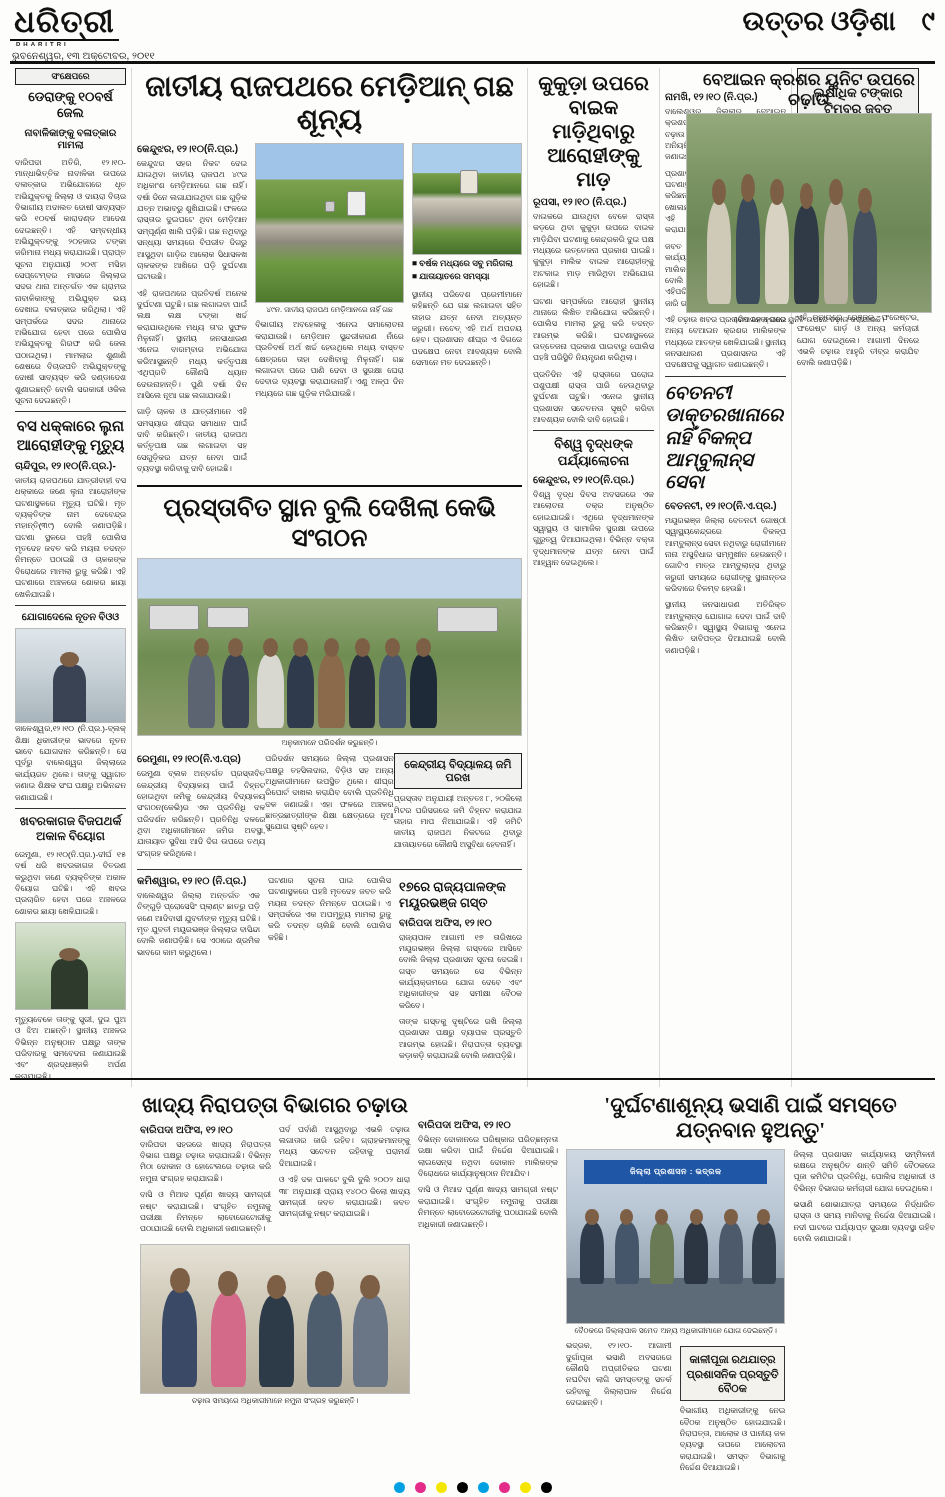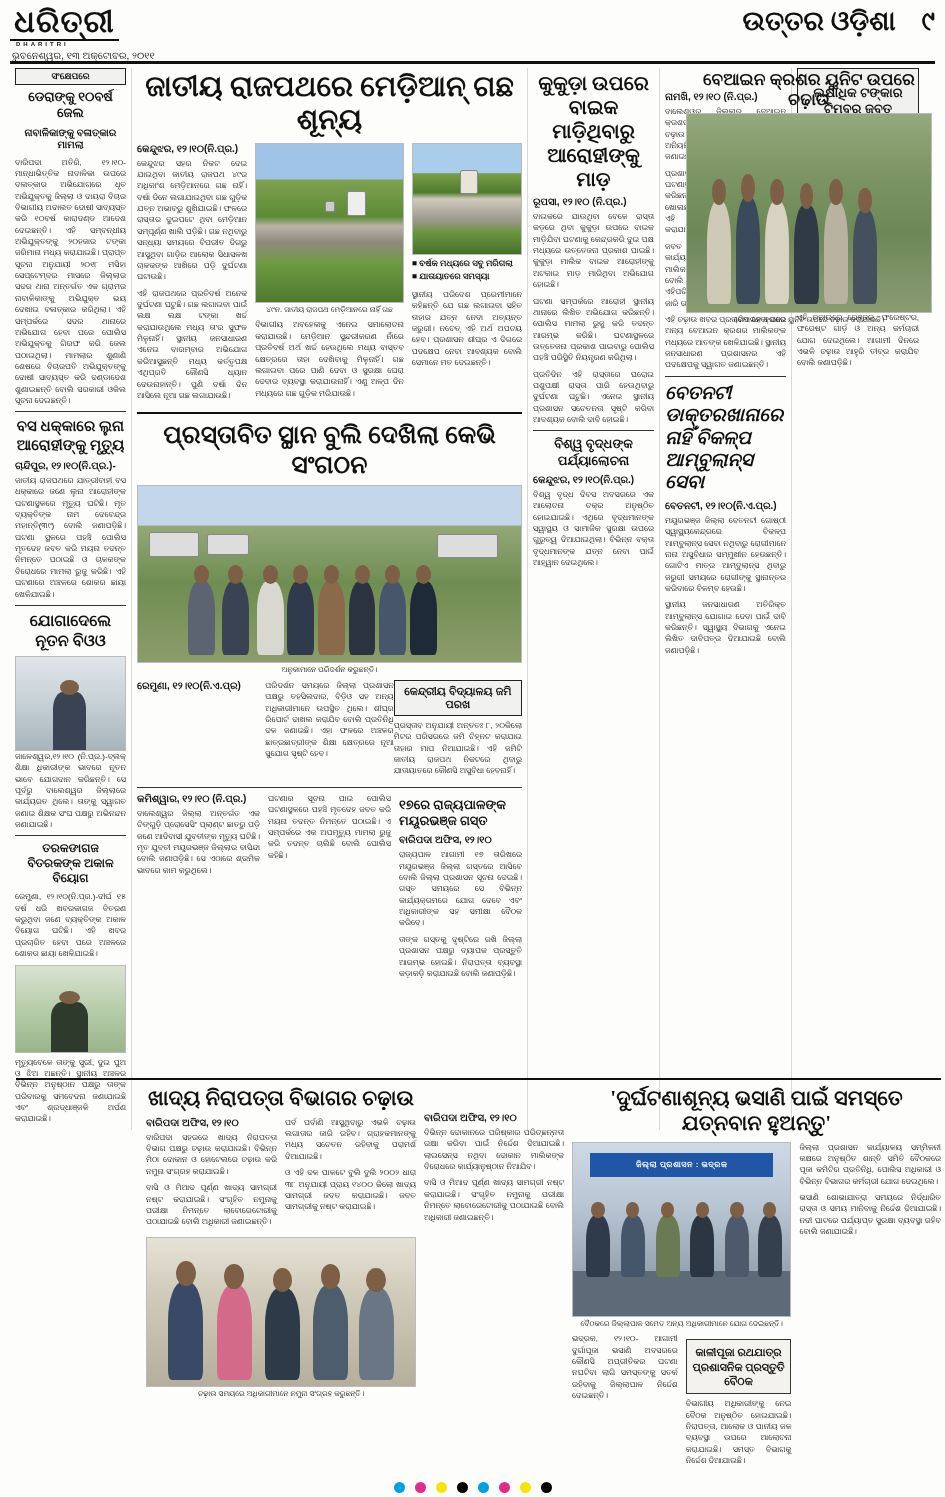--- a/index.html
+++ b/index.html
@@ -251,41 +251,42 @@
     <div class="col">
       <div class="hl-box">ସଂକ୍ଷେପରେ</div>
       <div class="hl-small">ଡେରାଙ୍କୁ ୧୦ବର୍ଷ ଜେଲ</div>
       <div class="hl-small" style="font-size:10px;">ନାବାଳିକାଙ୍କୁ ବଳାତ୍କାର ମାମଲା</div>
       <div class="body-text">ବାରିପଦା ଅତିରି, ୧୨।୧୦-ମାନ୍ଧାଭିତ୍ତିକ ନାବାଳିକା ଉପରେ ବଳାତ୍କାର ଅଭିଯୋଗରେ ଧୃତ ଅଭିଯୁକ୍ତକୁ ଜିଲ୍ଲା ଓ ଦାୟରା ବିଚାର ବିଭାଗୀୟ ଅଦାଲତ ଦୋଷୀ ସାବ୍ୟସ୍ତ କରି ୧୦ବର୍ଷ କାରାଦଣ୍ଡ ଆଦେଶ ଦେଇଛନ୍ତି। ଏହି ସମ୍ବନ୍ଧୀୟ ଅଭିଯୁକ୍ତଙ୍କୁ ୨୦ହଜାର ଟଙ୍କା ଜରିମାନା ମଧ୍ୟ କରାଯାଇଛି। ପ୍ରାପ୍ତ ସୂଚନା ଅନୁଯାୟୀ ୨୦୧୮ ମସିହା ସେପ୍ଟେମ୍ବର ମାସରେ ଜିଲ୍ଲାର ସଦର ଥାନା ଅନ୍ତର୍ଗତ ଏକ ଗ୍ରାମର ନାବାଳିକାଙ୍କୁ ଅଭିଯୁକ୍ତ ଭୟ ଦେଖାଇ ବଳାତ୍କାର କରିଥିଲା। ଏହି ସମ୍ପର୍କରେ ସଦର ଥାନାରେ ଅଭିଯୋଗ ହେବା ପରେ ପୋଲିସ ଅଭିଯୁକ୍ତକୁ ଗିରଫ କରି ଜେଲ ପଠାଇଥିଲା। ମାମଲାର ଶୁଣାଣି ଶେଷରେ ବିଚାରପତି ଅଭିଯୁକ୍ତଙ୍କୁ ଦୋଷୀ ସାବ୍ୟସ୍ତ କରି ଦଣ୍ଡାଦେଶ ଶୁଣାଇଛନ୍ତି ବୋଲି ସରକାରୀ ଓକିଲ ସୂଚନା ଦେଇଛନ୍ତି।</div>
       <div class="rule"></div>
       <div class="hl-small" style="font-size:15px;">ବସ ଧକ୍କାରେ ଲୁନା ଆରୋହୀଙ୍କୁ ମୃତ୍ୟୁ</div>
       <div class="dateline">ଚାନ୍ଦିପୁର, ୧୨।୧୦(ନି.ପ୍ର.)-</div>
       <div class="body-text">ଜାତୀୟ ରାଜପଥରେ ଯାତ୍ରୀବାହୀ ବସ ଧକ୍କାରେ ଜଣେ ଲୁନା ଆରୋହୀଙ୍କ ଘଟଣାସ୍ଥଳରେ ମୃତ୍ୟୁ ଘଟିଛି। ମୃତ ବ୍ୟକ୍ତିଙ୍କ ନାମ ଦେବେନ୍ଦ୍ର ମହାନ୍ତି(୩୯) ବୋଲି ଜଣାପଡ଼ିଛି। ଘଟଣା ସ୍ଥଳରେ ପହଞ୍ଚି ପୋଲିସ ମୃତଦେହ ଜବତ କରି ମୟନା ତଦନ୍ତ ନିମନ୍ତେ ପଠାଇଛି ଓ ଚାଳକଙ୍କ ବିରୋଧରେ ମାମଲା ରୁଜୁ କରିଛି। ଏହି ଘଟଣାରେ ଅଞ୍ଚଳରେ ଶୋକର ଛାୟା ଖେଳିଯାଇଛି।</div>
       <div class="rule"></div>
-      <div class="hl-small" style="font-size:16px;text-align:center;">ଯୋଗାଦେଲେ ନୂତନ ବିଓଓ</div>
+      <div class="hl-small" style="font-size:10px;text-align:center;">ଯୋଗାଦେଲେ ନୂତନ ବିଓଓ</div>
       <div class="photo ph-portrait" style="height:95px;">
         <div class="fig-person" style="left:34%;width:30%;height:62%;bottom:0;border-radius:30% 30% 0 0;"></div>
       </div>
       <div class="body-text">ଜାଳେଶ୍ୱର,୧୨।୧୦ (ନି.ପ୍ର.)-ବ୍ଲକ୍ ଶିକ୍ଷା ଧିକାରୀଙ୍କ ଭାବରେ ନୂତନ ଭାବେ ଯୋଗଦାନ କରିଛନ୍ତି। ସେ ପୂର୍ବରୁ ବାଲେଶ୍ୱର ଜିଲ୍ଲାରେ କାର୍ଯ୍ୟରତ ଥିଲେ। ତାଙ୍କୁ ସ୍ୱାଗତ ଜଣାଇ ଶିକ୍ଷକ ସଂଘ ପକ୍ଷରୁ ଅଭିନନ୍ଦନ ଜଣାଯାଇଛି।</div>
       <div class="rule"></div>
-      <div class="hl-small" style="font-size:12px;">ତରକଙାଗଜ ବିତରକଙ୍କ ଅକାଳ ବିୟୋଗ</div>
+      <div class="hl-small" style="font-size:12px;">ଖବରକାଗଜ ବିଜପଥର୍କ ଅକାଳ ବିୟୋଗ</div>
       <div class="body-text">ରେମୁଣା, ୧୨।୧୦(ନି.ପ୍ର.)-ଦୀର୍ଘ ୧୫ ବର୍ଷ ଧରି ଖବରକାଗଜ ବିତରଣ କରୁଥିବା ଜଣେ ବ୍ୟକ୍ତିଙ୍କ ଅକାଳ ବିୟୋଗ ଘଟିଛି। ଏହି ଖବର ପ୍ରଚାରିତ ହେବା ପରେ ଅଞ୍ଚଳରେ ଶୋକର ଛାୟା ଖେଳିଯାଇଛି।</div>
       <div class="photo ph-portrait2" style="height:88px;">
         <div class="fig-person" style="left:32%;width:34%;height:58%;bottom:0;border-radius:30% 30% 0 0;background:#2e3a2c;"></div>
       </div>
       <div class="body-text" style="margin-top:4px;">ମୃତ୍ୟୁବେଳେ ତାଙ୍କୁ ସ୍ତ୍ରୀ, ଦୁଇ ପୁଅ ଓ ଝିଅ ଅଛନ୍ତି। ସ୍ଥାନୀୟ ଅଞ୍ଚଳର ବିଭିନ୍ନ ଅନୁଷ୍ଠାନ ପକ୍ଷରୁ ତାଙ୍କ ପରିବାରକୁ ସମବେଦନା ଜଣାଯାଇଛି ଏବଂ ଶ୍ରଦ୍ଧାଞ୍ଜଳି ଅର୍ପଣ କରାଯାଇଛି।</div>
     </div>
 
     <div class="col" style="grid-column: 2 / span 3; border-right:1px solid #d8d8d8;">
       <div class="hl-big">ଜାତୀୟ ରାଜପଥରେ ମେଡ଼ିଆନ୍ ଗଛ ଶୂନ୍ୟ</div>
       <div style="display:grid;grid-template-columns: 1fr 1.35fr 1fr;gap:8px;">
         <div>
           <div class="dateline">କେନ୍ଦୁଝର, ୧୨।୧୦(ନି.ପ୍ର.)</div>
           <div class="body-text">କେନ୍ଦୁଝର ସହର ନିକଟ ଦେଇ ଯାଇଥିବା ଜାତୀୟ ରାଜପଥ ୪୯ର ଅଧିକାଂଶ ମେଡ଼ିଆନରେ ଗଛ ନାହିଁ। ବର୍ଷା ଦିନେ ଲଗାଯାଇଥିବା ଗଛ ଗୁଡ଼ିକ ଯତ୍ନ ଅଭାବରୁ ଶୁଖିଯାଇଛି। ଫଳରେ ରାସ୍ତାର ଦୁଇପଟେ ଥିବା ମେଡ଼ିଆନ ସମ୍ପୂର୍ଣ୍ଣ ଖାଲି ପଡ଼ିଛି। ଗଛ ନଥିବାରୁ ସନ୍ଧ୍ୟା ସମୟରେ ବିପରୀତ ଦିଗରୁ ଆସୁଥିବା ଗାଡ଼ିର ଆଲୋକ ସିଧାସଳଖ ଚାଳକଙ୍କ ଆଖିରେ ପଡ଼ି ଦୁର୍ଘଟଣା ଘଟାଉଛି।</div>
           <div class="body-text">ଏହି ରାଜପଥରେ ପ୍ରତିବର୍ଷ ଅନେକ ଦୁର୍ଘଟଣା ଘଟୁଛି। ଗଛ ଲଗାଇବା ପାଇଁ ଲକ୍ଷ ଲକ୍ଷ ଟଙ୍କା ଖର୍ଚ୍ଚ କରାଯାଉଥିଲେ ମଧ୍ୟ ତା'ର ସୁଫଳ ମିଳୁନାହିଁ। ସ୍ଥାନୀୟ ଜନସାଧାରଣ ଏନେଇ ବାରମ୍ବାର ଅଭିଯୋଗ କରିଆସୁଛନ୍ତି ମଧ୍ୟ କର୍ତ୍ତୃପକ୍ଷ ଏଥିପ୍ରତି କୌଣସି ଧ୍ୟାନ ଦେଉନାହାନ୍ତି। ପୁଣି ବର୍ଷା ଦିନ ଆସିଲେ ନୂଆ ଗଛ ଲଗାଯାଉଛି।</div>
+          <div class="body-text">ଗାଡ଼ି ଚାଳକ ଓ ଯାତ୍ରୀମାନେ ଏହି ସମସ୍ୟାର ଶୀଘ୍ର ସମାଧାନ ପାଇଁ ଦାବି କରିଛନ୍ତି। ଜାତୀୟ ରାଜପଥ କର୍ତ୍ତୃପକ୍ଷ ଗଛ ଲଗାଇବା ସହ ସେଗୁଡ଼ିକର ଯତ୍ନ ନେବା ପାଇଁ ବ୍ୟବସ୍ଥା କରିବାକୁ ଦାବି ହୋଇଛି।</div>
         </div>
         <div>
           <div class="photo ph-road" style="height:160px;">
             <div class="vehicle" style="left:62%;top:30%;width:13%;height:16%;background:#eee;"></div>
             <div class="vehicle" style="left:47%;top:36%;width:7%;height:7%;background:#ccc;"></div>
           </div>
           <div class="cap">୪୯ନ. ଜାତୀୟ ରାଜପଥ ମେଡ଼ିଆନରେ ନାହିଁ ଗଛ</div>
           <div class="body-text">ବିଭାଗୀୟ ଅବହେଳାକୁ ଏନେଇ ସମାଲୋଚନା କରାଯାଉଛି। ମେଡ଼ିଆନ ସୁନ୍ଦରୀକରଣ ନାଁରେ ପ୍ରତିବର୍ଷ ଅର୍ଥ ଖର୍ଚ୍ଚ ହେଉଥିଲେ ମଧ୍ୟ ବାସ୍ତବ କ୍ଷେତ୍ରରେ ତାହା ଦେଖିବାକୁ ମିଳୁନାହିଁ। ଗଛ ଲଗାଇବା ପରେ ପାଣି ଦେବା ଓ ସୁରକ୍ଷା ଘେରା ଦେବାର ବ୍ୟବସ୍ଥା କରାଯାଉନାହିଁ। ଏଣୁ ଅଳ୍ପ ଦିନ ମଧ୍ୟରେ ଗଛ ଗୁଡ଼ିକ ମରିଯାଉଛି।</div>
         </div>
         <div>
@@ -314,20 +315,21 @@
         <div class="fig-person" style="left:55%;background:#2b3340;"></div>
         <div class="fig-person" style="left:63%;background:#47566b;"></div>
         <div class="fig-person" style="left:71%;background:#1f2a38;"></div>
         <div class="fig-person" style="left:13%;background:#5b6470;"></div>
       </div>
       <div class="cap">ଅନୁକାମାନେ ପରିଦର୍ଶନ କରୁଛନ୍ତି।</div>
 
       <div style="display:grid;grid-template-columns:1fr 1fr 1fr;gap:0;">
         <div>
           <div class="dateline">ରେମୁଣା, ୧୨।୧୦(ନି.ଏ.ପ୍ର)</div>
+          <div class="body-text">ରେମୁଣା ବ୍ଲକ ଅନ୍ତର୍ଗତ ପ୍ରସ୍ତାବିତ କେନ୍ଦ୍ରୀୟ ବିଦ୍ୟାଳୟ ପାଇଁ ଚିହ୍ନଟ ହୋଇଥିବା ଜମିକୁ କେନ୍ଦ୍ରୀୟ ବିଦ୍ୟାଳୟ ସଂଗଠନ(କେଭି)ର ଏକ ପ୍ରତିନିଧି ଦଳ ପରିଦର୍ଶନ କରିଛନ୍ତି। ପ୍ରତିନିଧି ଦଳରେ ଥିବା ଅଧିକାରୀମାନେ ଜମିର ଅବସ୍ଥା, ଯାତାୟାତ ସୁବିଧା ଆଦି ଦିଗ ଉପରେ ତଥ୍ୟ ସଂଗ୍ରହ କରିଥିଲେ।</div>
         </div>
         <div>
           <div class="body-text">ପରିଦର୍ଶନ ସମୟରେ ଜିଲ୍ଲା ପ୍ରଶାସନ ପକ୍ଷରୁ ତହସିଲଦାର, ବିଡ଼ିଓ ସହ ଅନ୍ୟ ଅଧିକାରୀମାନେ ଉପସ୍ଥିତ ଥିଲେ। ଶୀଘ୍ର ରିପୋର୍ଟ ଦାଖଲ କରାଯିବ ବୋଲି ପ୍ରତିନିଧି ଦଳ ଜଣାଇଛି। ଏହା ଫଳରେ ଅଞ୍ଚଳର ଛାତ୍ରଛାତ୍ରୀଙ୍କ ଶିକ୍ଷା କ୍ଷେତ୍ରରେ ନୂଆ ସୁଯୋଗ ସୃଷ୍ଟି ହେବ।</div>
         </div>
         <div>
           <div class="hl-box" style="font-size:11px;padding:4px 0;">କେନ୍ଦ୍ରୀୟ ବିଦ୍ୟାଳୟ ଜମି ପରଖ</div>
           <div class="body-text">ପ୍ରସ୍ତାବ ଅନୁଯାୟୀ ଅନ୍ତତଃ ୮, ୨୦କିଲୋ ମିଟର ପରିସରରେ ଜମି ଚିହ୍ନଟ କରାଯାଇ ତାହାର ମାପ ନିଆଯାଇଛି। ଏହି ଜମିଟି ଜାତୀୟ ରାଜପଥ ନିକଟରେ ଥିବାରୁ ଯାତାୟାତରେ କୌଣସି ଅସୁବିଧା ହେବନାହିଁ।</div>
         </div>
       </div>
 
@@ -391,21 +393,21 @@
       <div class="fig-person" style="left:8%;width:10%;height:52%;background:#cfc9b8;"></div>
       <div class="fig-person" style="left:20%;width:10%;height:54%;background:#3b4a5a;"></div>
       <div class="fig-person" style="left:32%;width:10%;height:52%;background:#d8d2c2;"></div>
       <div class="fig-person" style="left:44%;width:10%;height:50%;background:#2f3a46;"></div>
       <div class="fig-person" style="left:56%;width:10%;height:52%;background:#b9b2a0;"></div>
       <div class="fig-person" style="left:68%;width:10%;height:48%;background:#44505e;"></div>
     </div>
     <div class="cap">ବେଆଇନ କ୍ରଶର ୟୁନିଟ ଉପରେ ଚଢ଼ାଉ କରାଯାଇଛି।</div>
   </div>
 
-  <div style="position:absolute;left:16px;top:1078px;width:925px;border-top:2px solid #111;padding-top:4px;">
+  <div style="position:absolute;left:10px;top:1078px;width:925px;border-top:2px solid #111;padding-top:11px;">
     <div style="display:grid;grid-template-columns: 122px 270px 140px 1fr;gap:8px;">
       <div></div>
       <div>
         <div class="hl-xl" style="font-size:21px;text-align:center;">ଖାଦ୍ୟ ନିରାପତ୍ତା ବିଭାଗର ଚଢ଼ାଉ</div>
         <div style="display:grid;grid-template-columns:1fr 1fr;gap:8px;">
           <div>
             <div class="dateline">ବାରିପଦା ଅଫିସ, ୧୨।୧୦</div>
             <div class="body-text">ବାରିପଦା ସହରରେ ଖାଦ୍ୟ ନିରାପତ୍ତା ବିଭାଗ ପକ୍ଷରୁ ଚଢ଼ାଉ କରାଯାଇଛି। ବିଭିନ୍ନ ମିଠା ଦୋକାନ ଓ ହୋଟେଲରେ ଚଢ଼ାଉ କରି ନମୁନା ସଂଗ୍ରହ କରାଯାଇଛି।</div>
             <div class="body-text">ବାସି ଓ ମିଆଦ ପୂର୍ଣ୍ଣ ଖାଦ୍ୟ ସାମଗ୍ରୀ ନଷ୍ଟ କରାଯାଇଛି। ସଂଗୃହିତ ନମୁନାକୁ ପରୀକ୍ଷା ନିମନ୍ତେ ଲାବୋରେଟୋରୀକୁ ପଠାଯାଇଛି ବୋଲି ଅଧିକାରୀ ଜଣାଇଛନ୍ତି।</div>
           </div>

